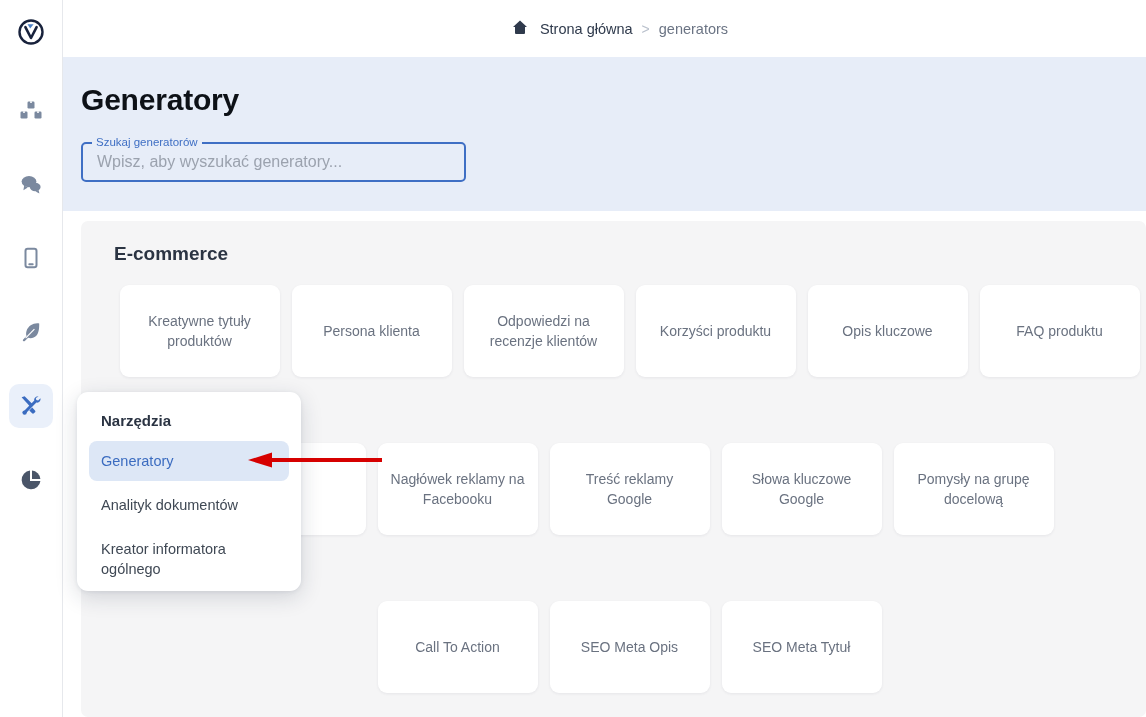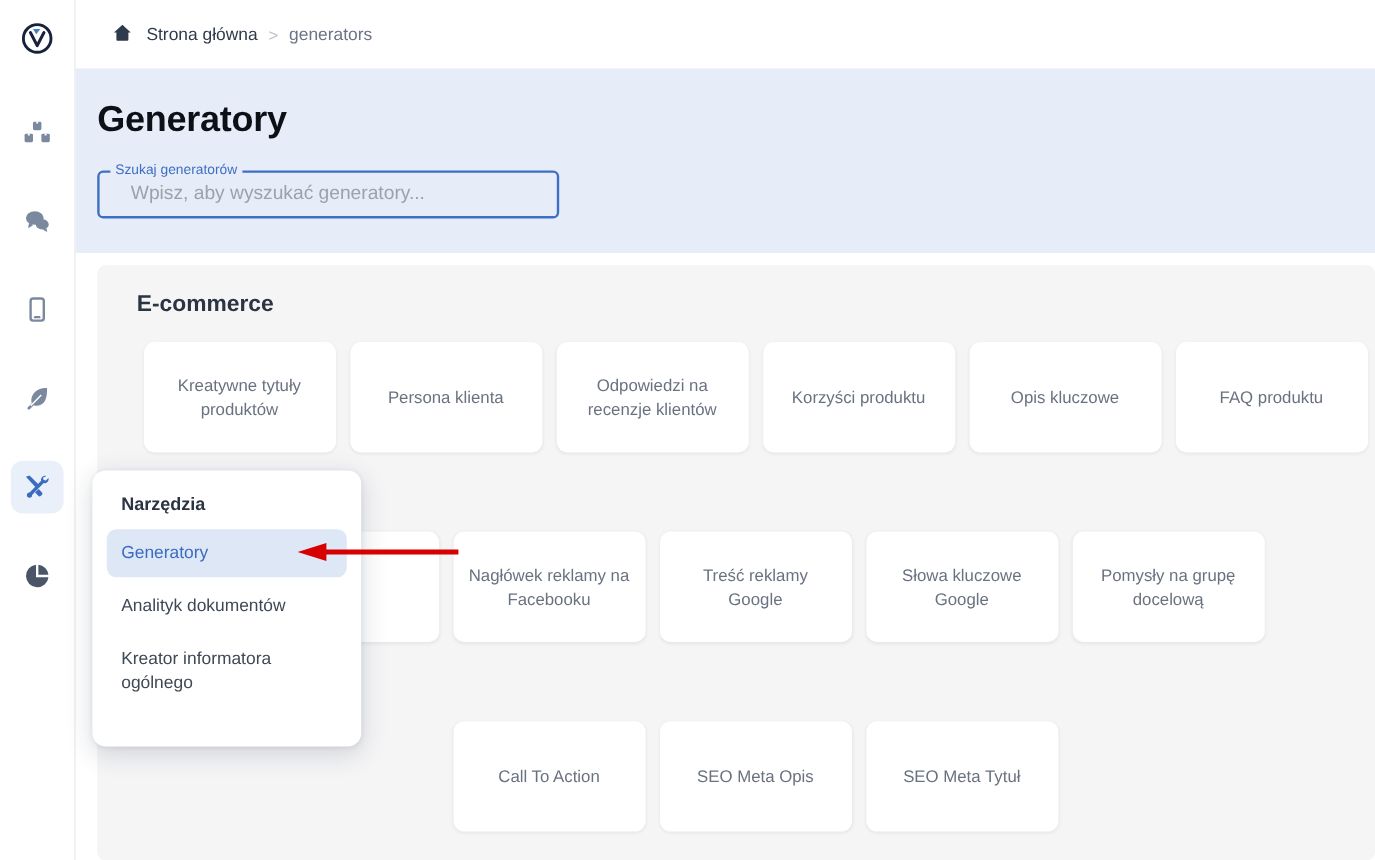--- a/index.html
+++ b/index.html
@@ -62,20 +62,21 @@
   }
 
   
   .topbar {
     height: 57px;
     background: #ffffff;
     display: flex;
     align-items: center;
     padding-left: 31px;
     flex: 0 0 57px;
+    justify-content: center;
   }
   .crumbs {
     display: flex;
     align-items: center;
     gap: 9px;
     font-size: 14.5px;
   }
   .home-ic { display: block; }
   .crumb-home {
     color: #2f3a4c;
@@ -105,21 +106,21 @@
     position: relative;
   }
   .search-field {
     position: relative;
     height: 40px;
     border: 2px solid #3f6fc4;
     border-radius: 5px;
     background: transparent;
     display: flex;
     align-items: center;
-    padding: 0 24px;
+    padding: 0 12px;
   }
   .search-legend {
     position: absolute;
     top: -8px;
     left: 9px;
     padding: 0 4px;
     background: #e7edf8;
     color: #3f6fc4;
     font-size: 11.5px;
     line-height: 12px;
@@ -183,21 +184,21 @@
 
   
   .popup {
     position: absolute;
     left: 77px;
     top: 392px;
     width: 224px;
     background: #ffffff;
     border-radius: 11px;
     box-shadow: 0 6px 22px rgba(26,35,60,0.16), 0 1px 4px rgba(26,35,60,0.08);
-    padding: 14px 12px 33px 12px;
+    padding: 14px 12px 2px 12px;
     z-index: 20;
   }
   .popup-title {
     font-size: 15px;
     font-weight: bold;
     color: #2b3443;
     margin: 6px 0 12px 12px;
   }
   .popup-item {
     border-radius: 8px;

